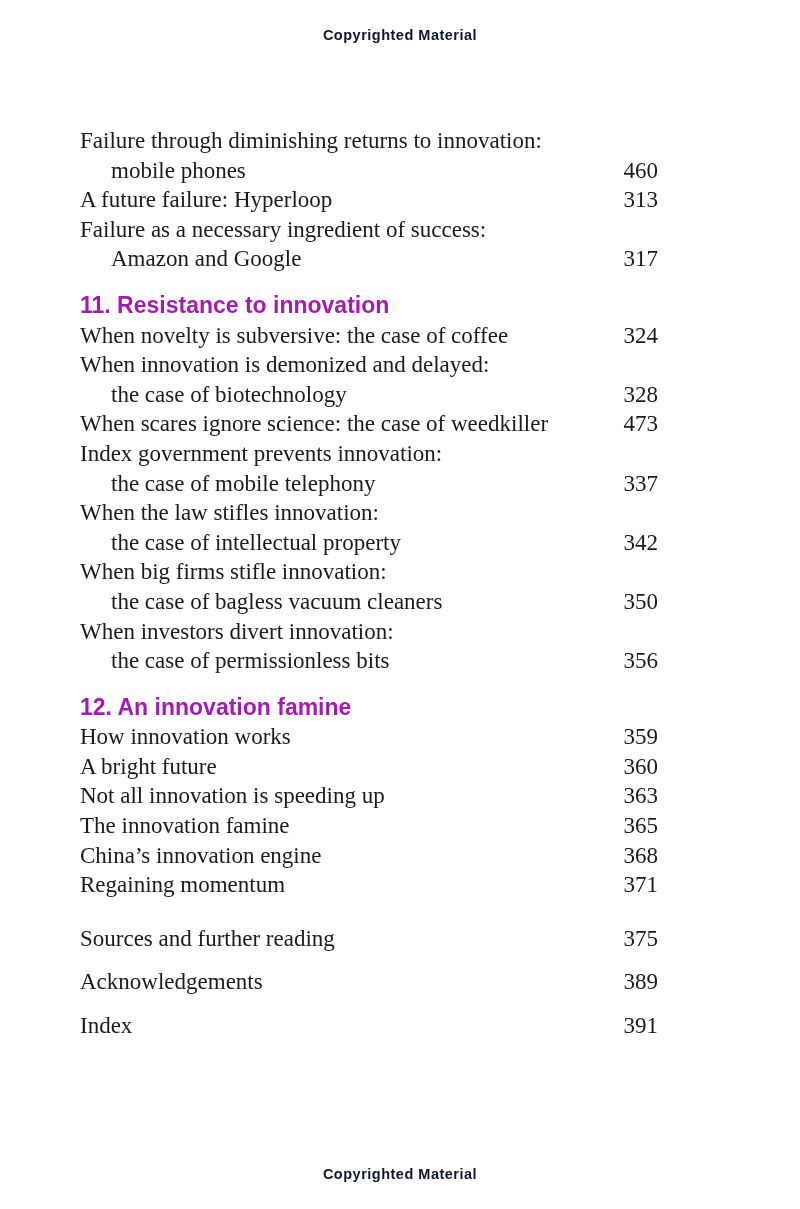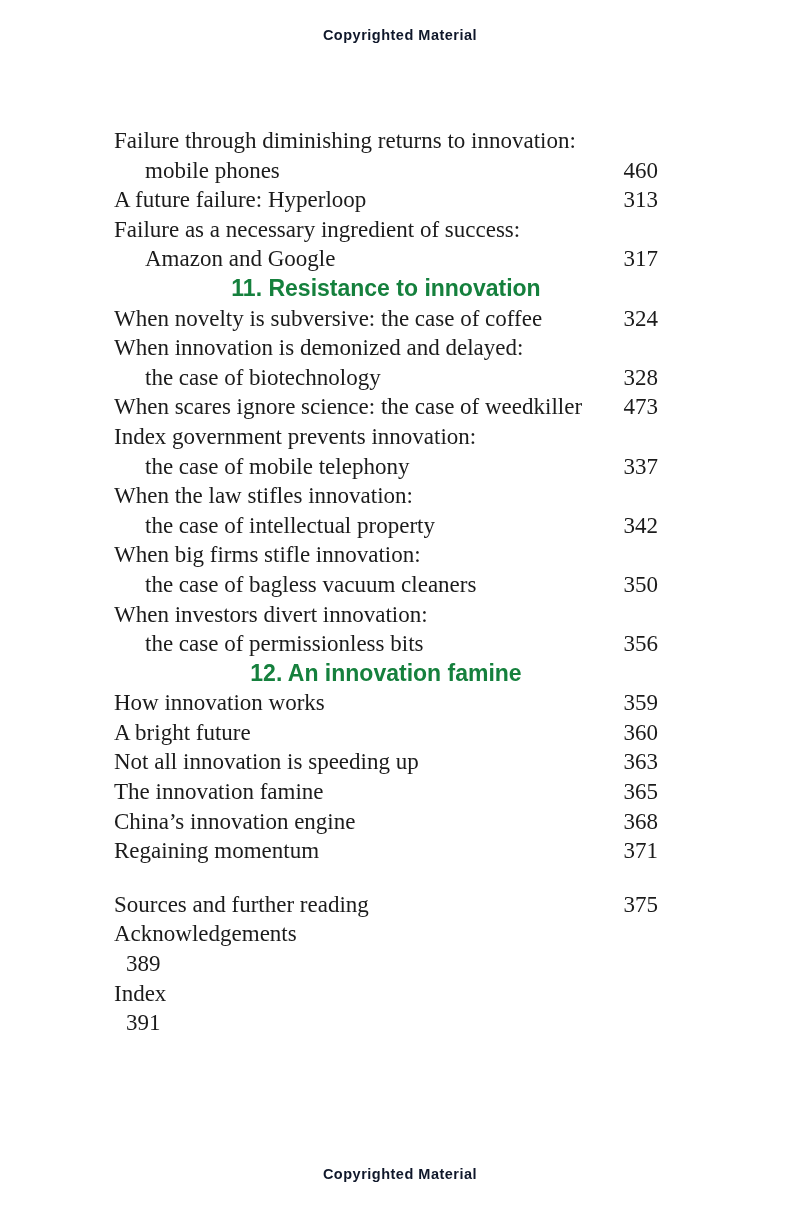--- a/index.html
+++ b/index.html
@@ -20,45 +20,45 @@
     font-family: "Liberation Sans", sans-serif;
     font-weight: bold;
     font-size: 14.5px;
     letter-spacing: 0.5px;
     color: #0f172a;
   }
   .notice.top { top: 27px; }
   .notice.bottom { top: 1166px; }
   .toc {
     position: absolute;
-    left: 114px; right: 142px; top: 126px;
+    left: 80px; right: 142px; top: 126px;
     font-size: 23px;
     line-height: 29.6px;
     color: #1b1b1b;
   }
   .toc-row {
     display: flex;
     justify-content: space-between;
     align-items: baseline;
   }
   .toc-row.indent .toc-text { padding-left: 31px; }
   .toc-text { white-space: nowrap; }
   .toc-page {
     padding-left: 12px;
     text-align: right;
   }
   .toc-heading {
     font-family: "Liberation Sans", sans-serif;
     font-weight: bold;
     font-size: 23px;
-    color: #15803d;
-    text-align: center;
+    color: #a21caf;
+    margin-top: 17px;
   }
   .toc-row.gap-before { margin-top: 24px; }
-  .toc-row.backmatter + .toc-row.backmatter { margin-top: 0; flex-direction: column; }
+  .toc-row.backmatter + .toc-row.backmatter { margin-top: 14px; }
 </style>
 </head>
 <body>
 
 <div class="page">
   <div class="notice top">Copyrighted Material</div>
 
   <div class="toc" id="toc">
       <div class="toc-row">
     <span class="toc-text">Failure through diminishing returns to innovation:</span>

